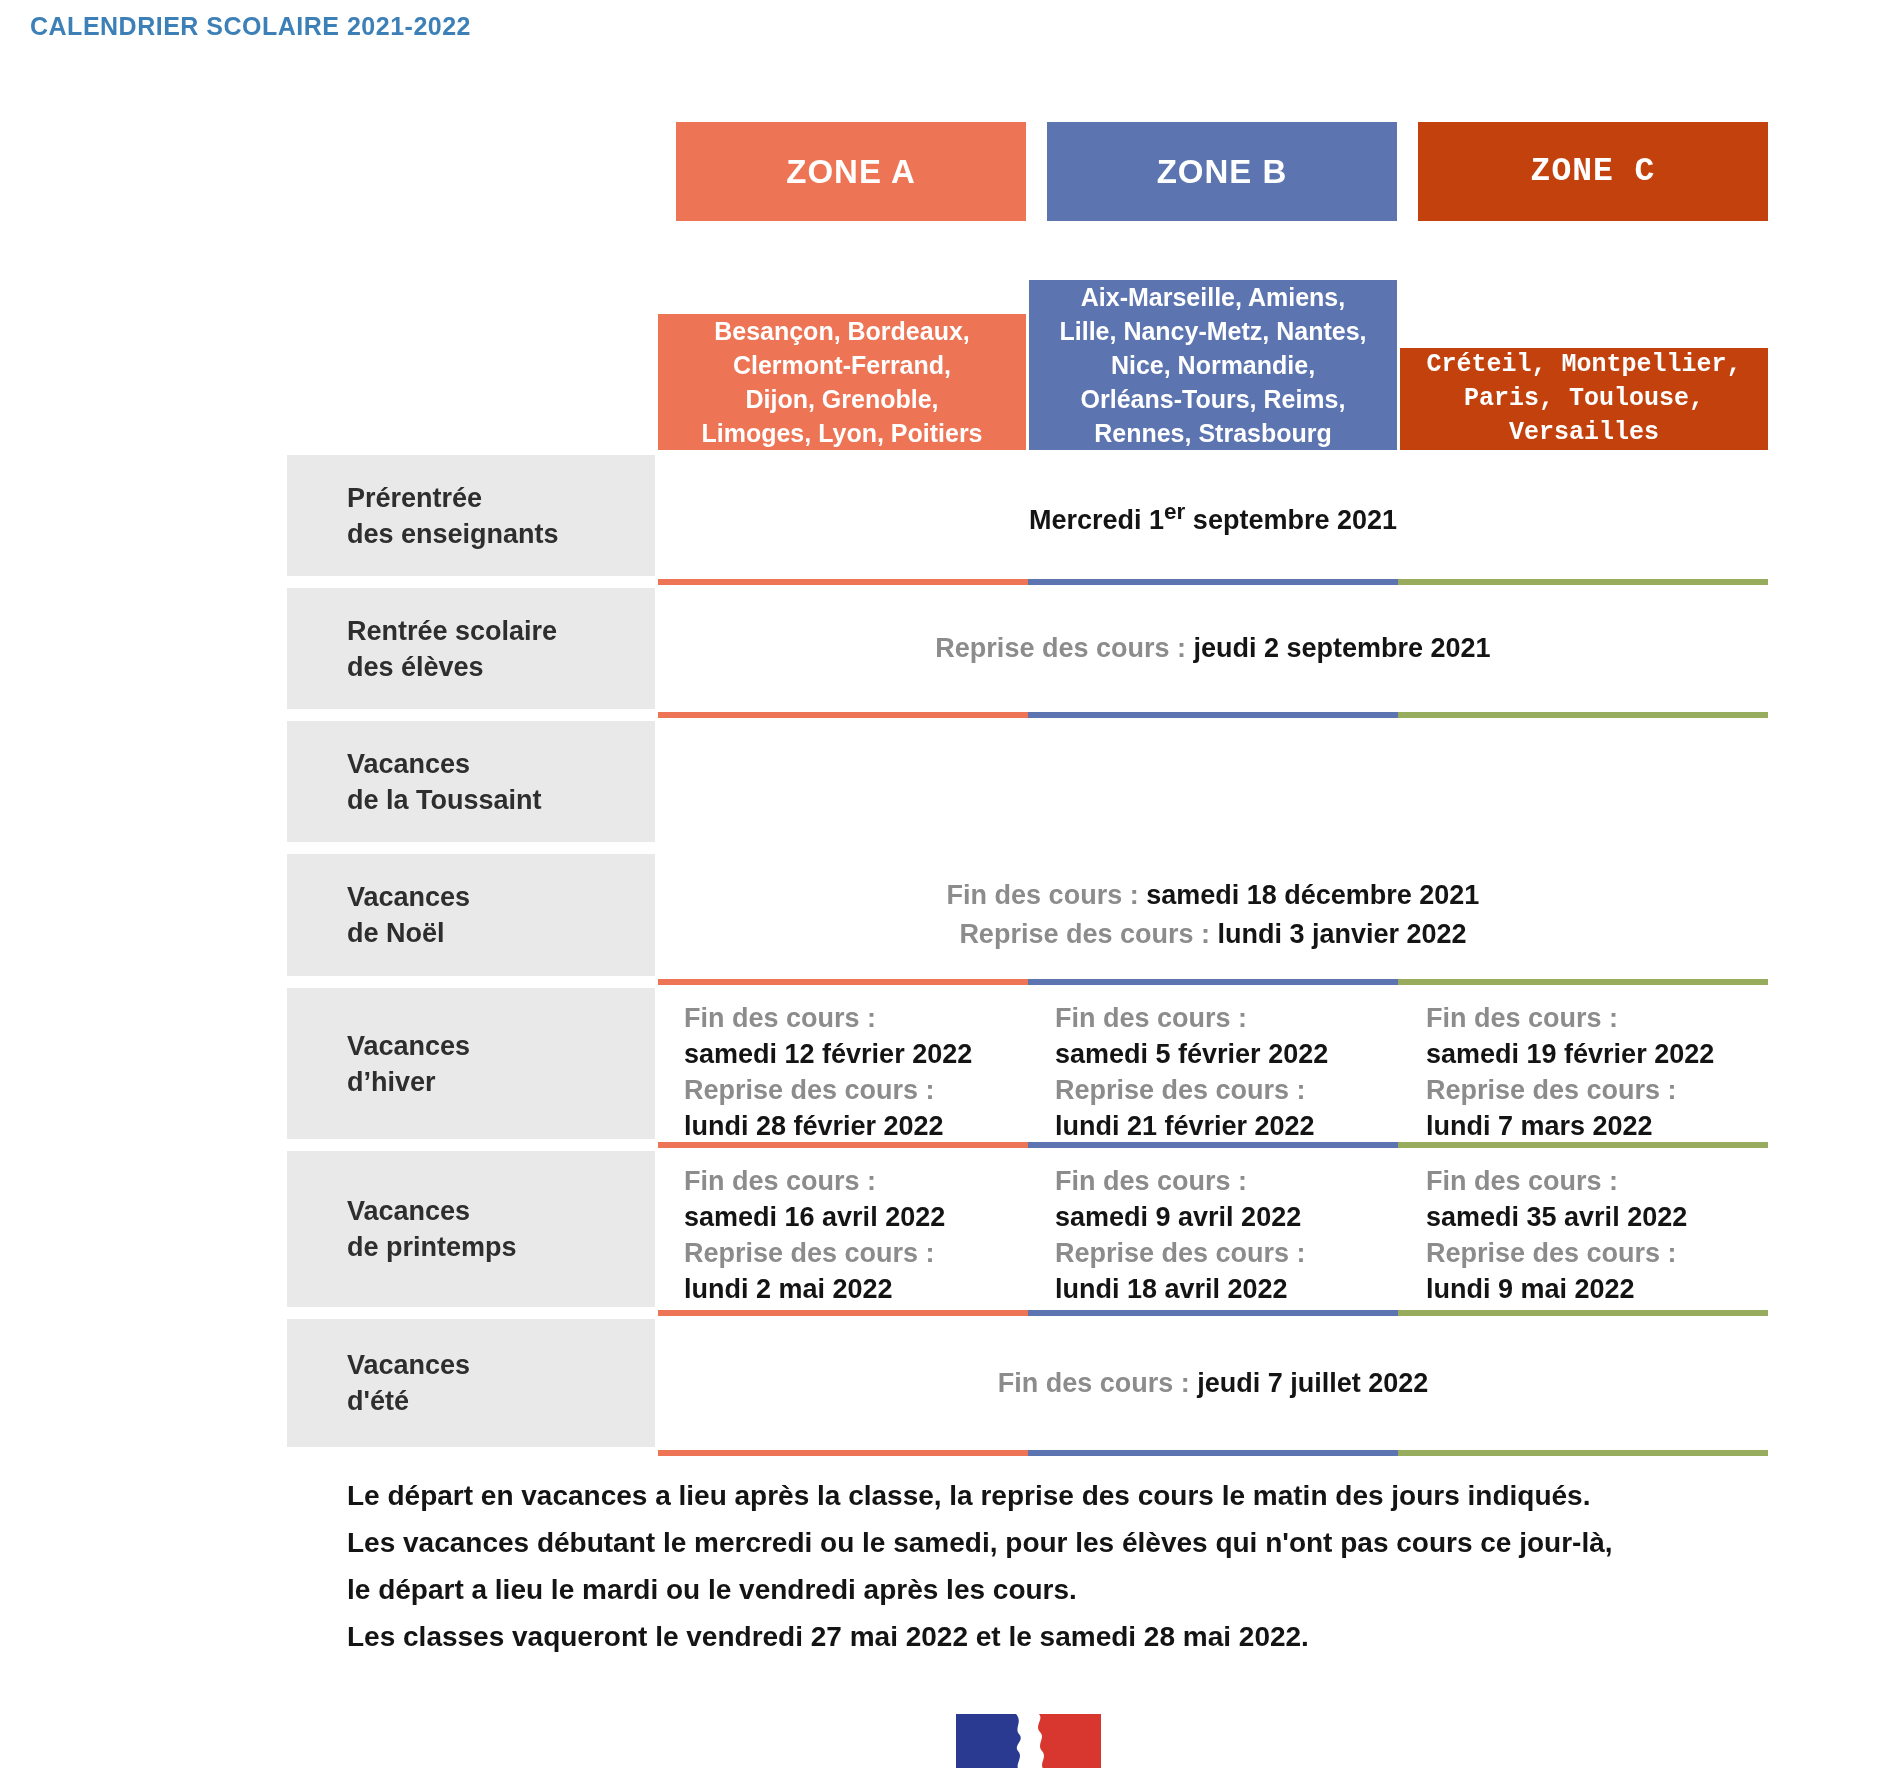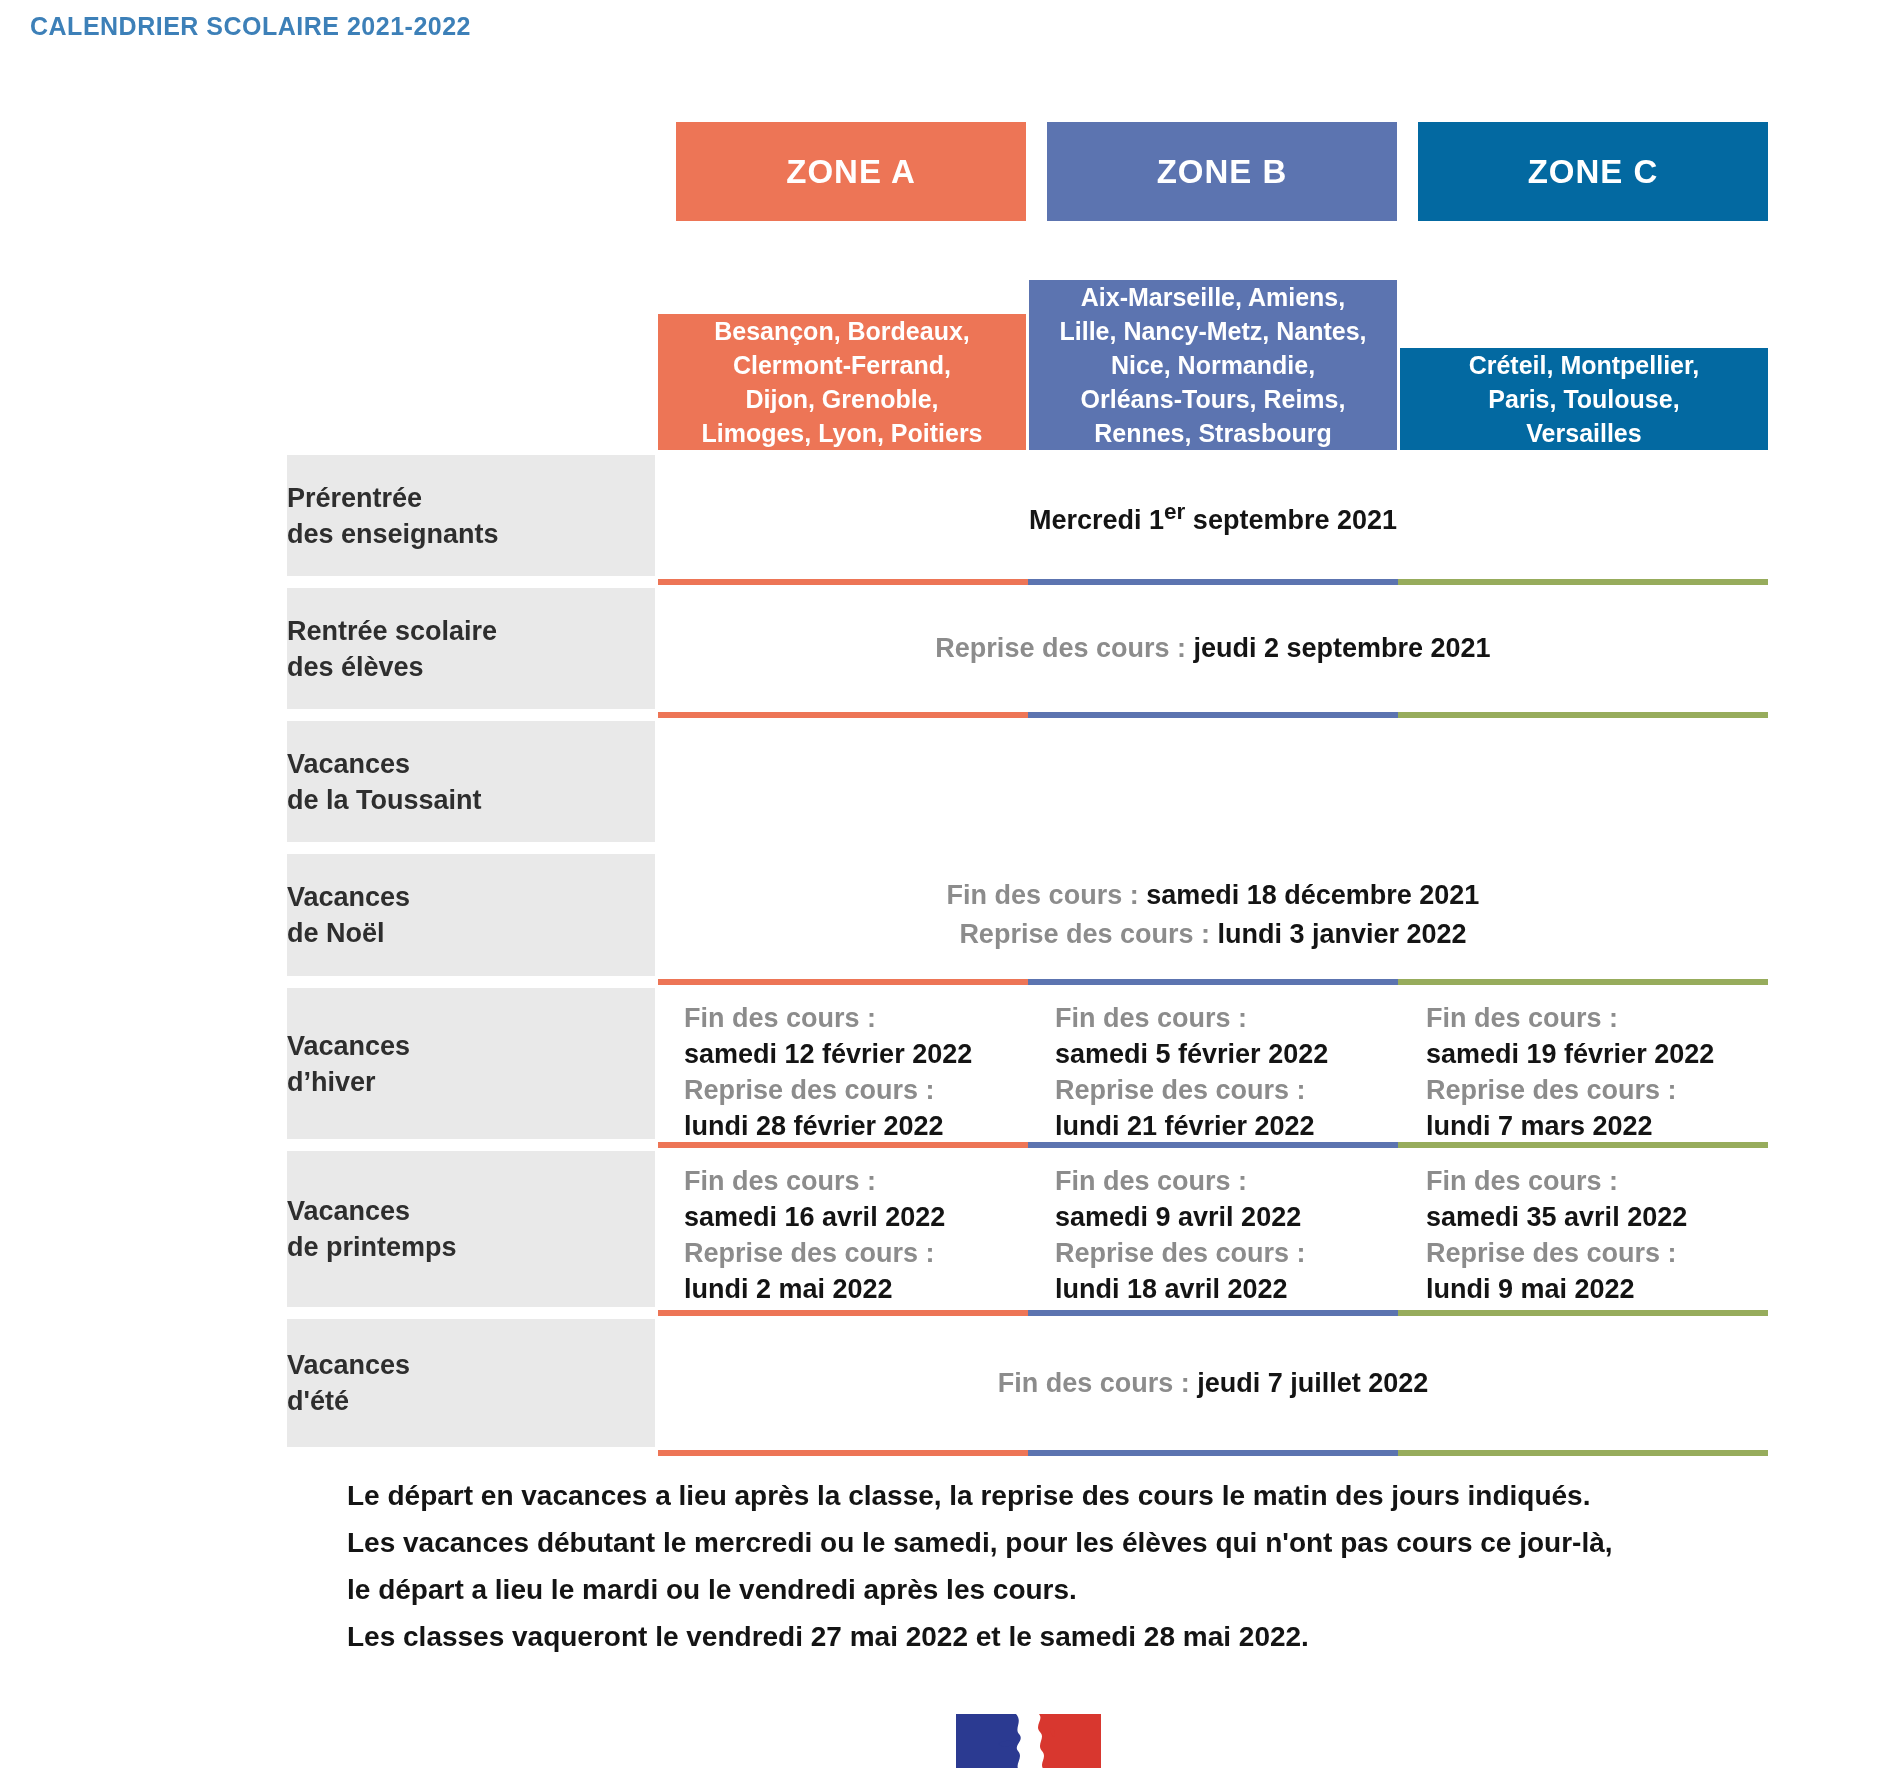--- a/index.html
+++ b/index.html
@@ -27,31 +27,31 @@
     position:absolute; left:658px; top:226px; width:1110px; height:224px;
     display:flex; column-gap:3px;align-items:flex-end;
   }
   .zone-cities {
     flex:1; display:flex; align-items:center; justify-content:center;
     text-align:center; color:#ffffff; font-weight:bold;
     font-size:25px; line-height:34px; white-space:pre-line; padding:0 12px;
   }
   .bg-a { background:#ED7556; }
   .bg-b { background:#5C74B0; }
-  .bg-c { background:#0369a1; }
+  .bg-c { background:#c2410c;font-family:Liberation Mono, monospace; }
   
   .rows-wrap { position:absolute; left:287px; top:455px; width:1481px; }
   .row { display:flex; margin-bottom:12px; }
   .r0,.r1,.r2 { height:121px; }
   .r3 { height:122px; }
   .r4 { height:151px; }
   .r5 { height:156px; }
   .r6 { height:128px; }
   .row-label {
-    width:368px; background:#E9E9E9; 
+    width:368px; background:#E9E9E9; padding-left:60px;
     display:flex; flex-direction:column; justify-content:center;
     font-size:27px; font-weight:bold; line-height:36px; color:#2E2E2E;
     white-space:pre-line;
   }
   .row-content {
     width:1110px; margin-left:3px; position:relative;
     display:flex; flex-direction:column; justify-content:center; align-items:center;
     font-size:27px; line-height:39px; text-align:center;
   }
   .row-content.cols {

